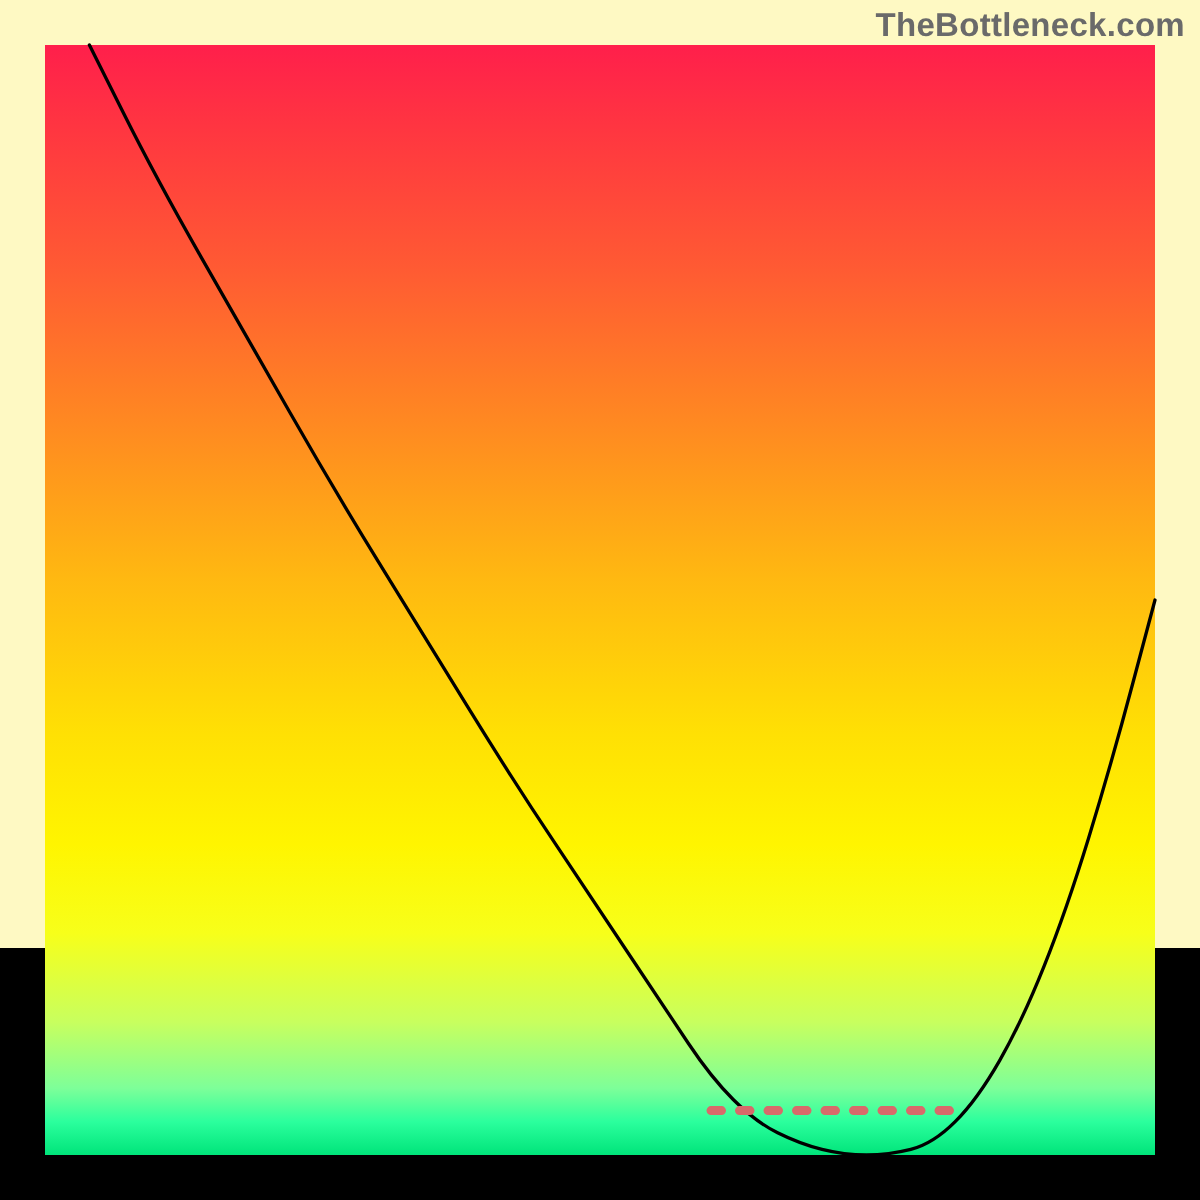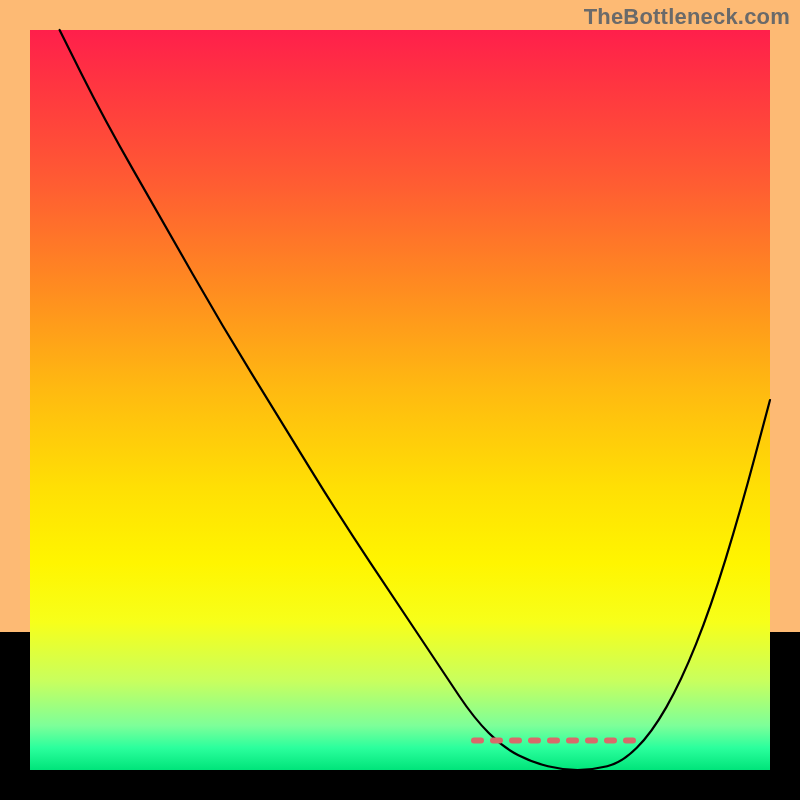--- a/index.html
+++ b/index.html
@@ -8,21 +8,21 @@
     width: 800px;
     height: 800px;
     background: #000;
     overflow: hidden;
     font-family: Arial, Helvetica, sans-serif;
   }
   .frame {
     position: relative;
     width: 800px;
     height: 632px;
-    background: #fdba74;
+    background: #fef9c3;
   }
   .watermark {
     position: absolute;
     top: 4px;
     right: 10px;
     color: #6a6a6a;
     font-size: 22px;
     font-weight: 600;
     letter-spacing: 0.2px;
     user-select: none;

